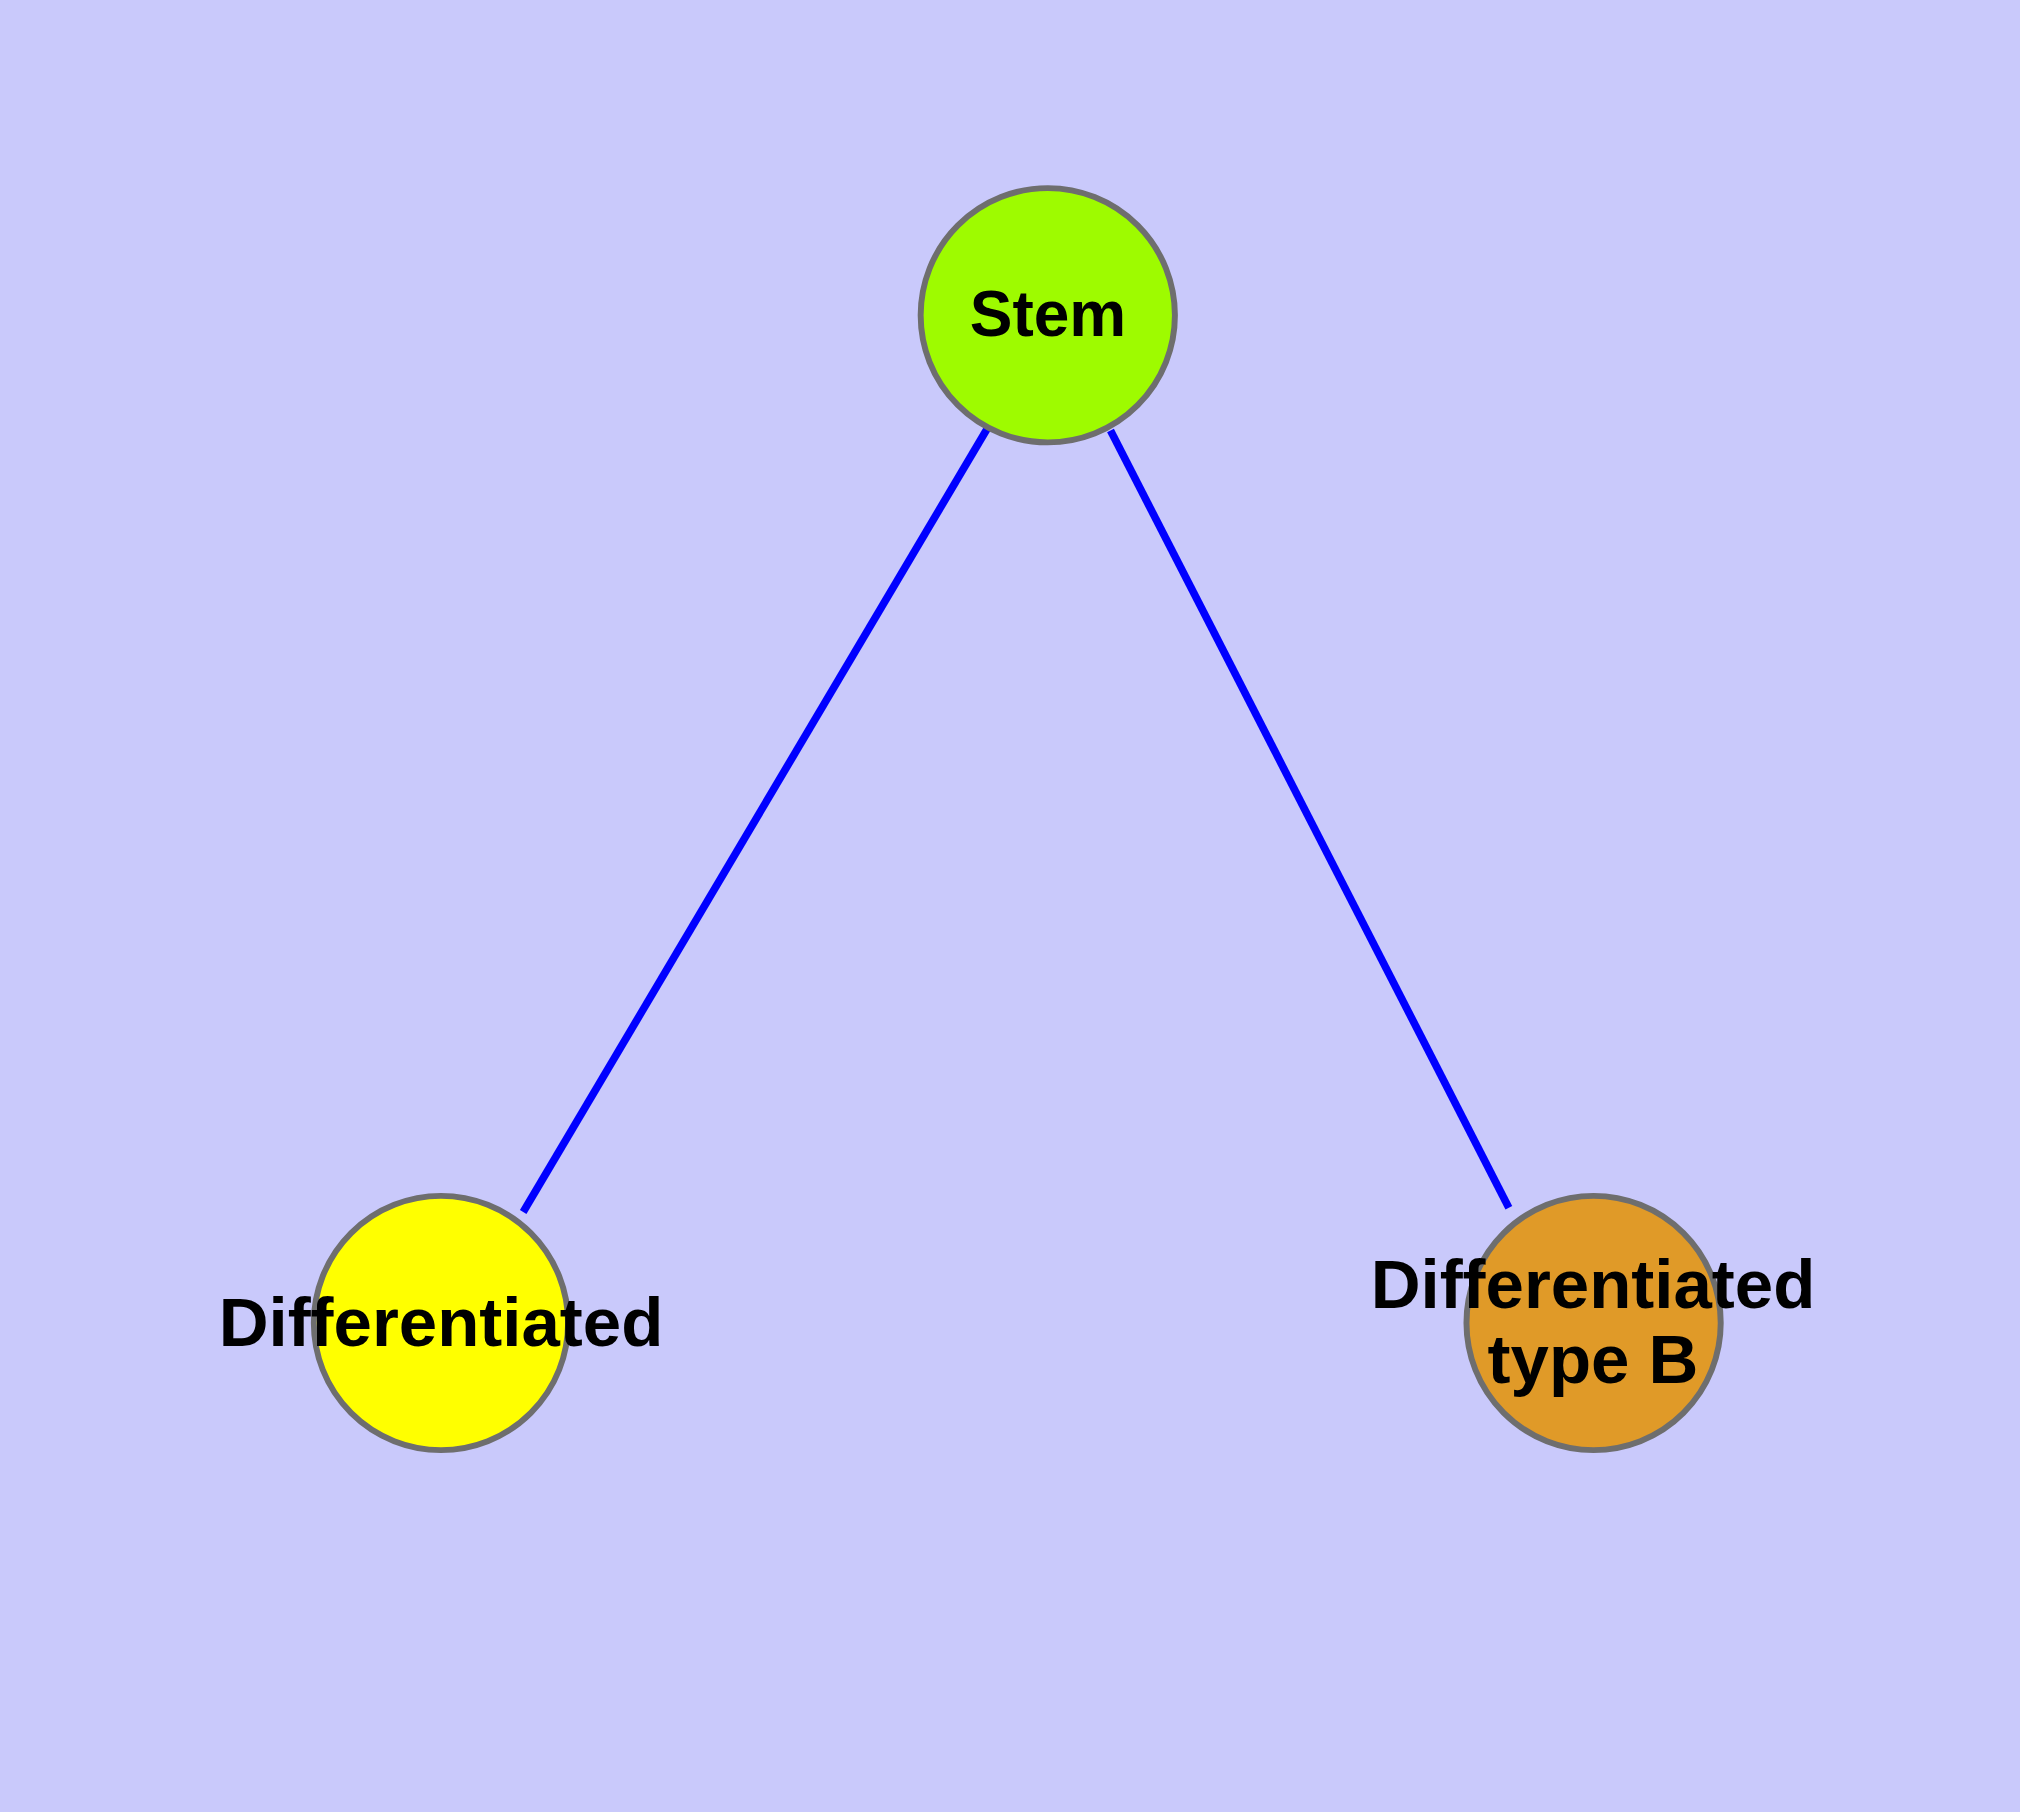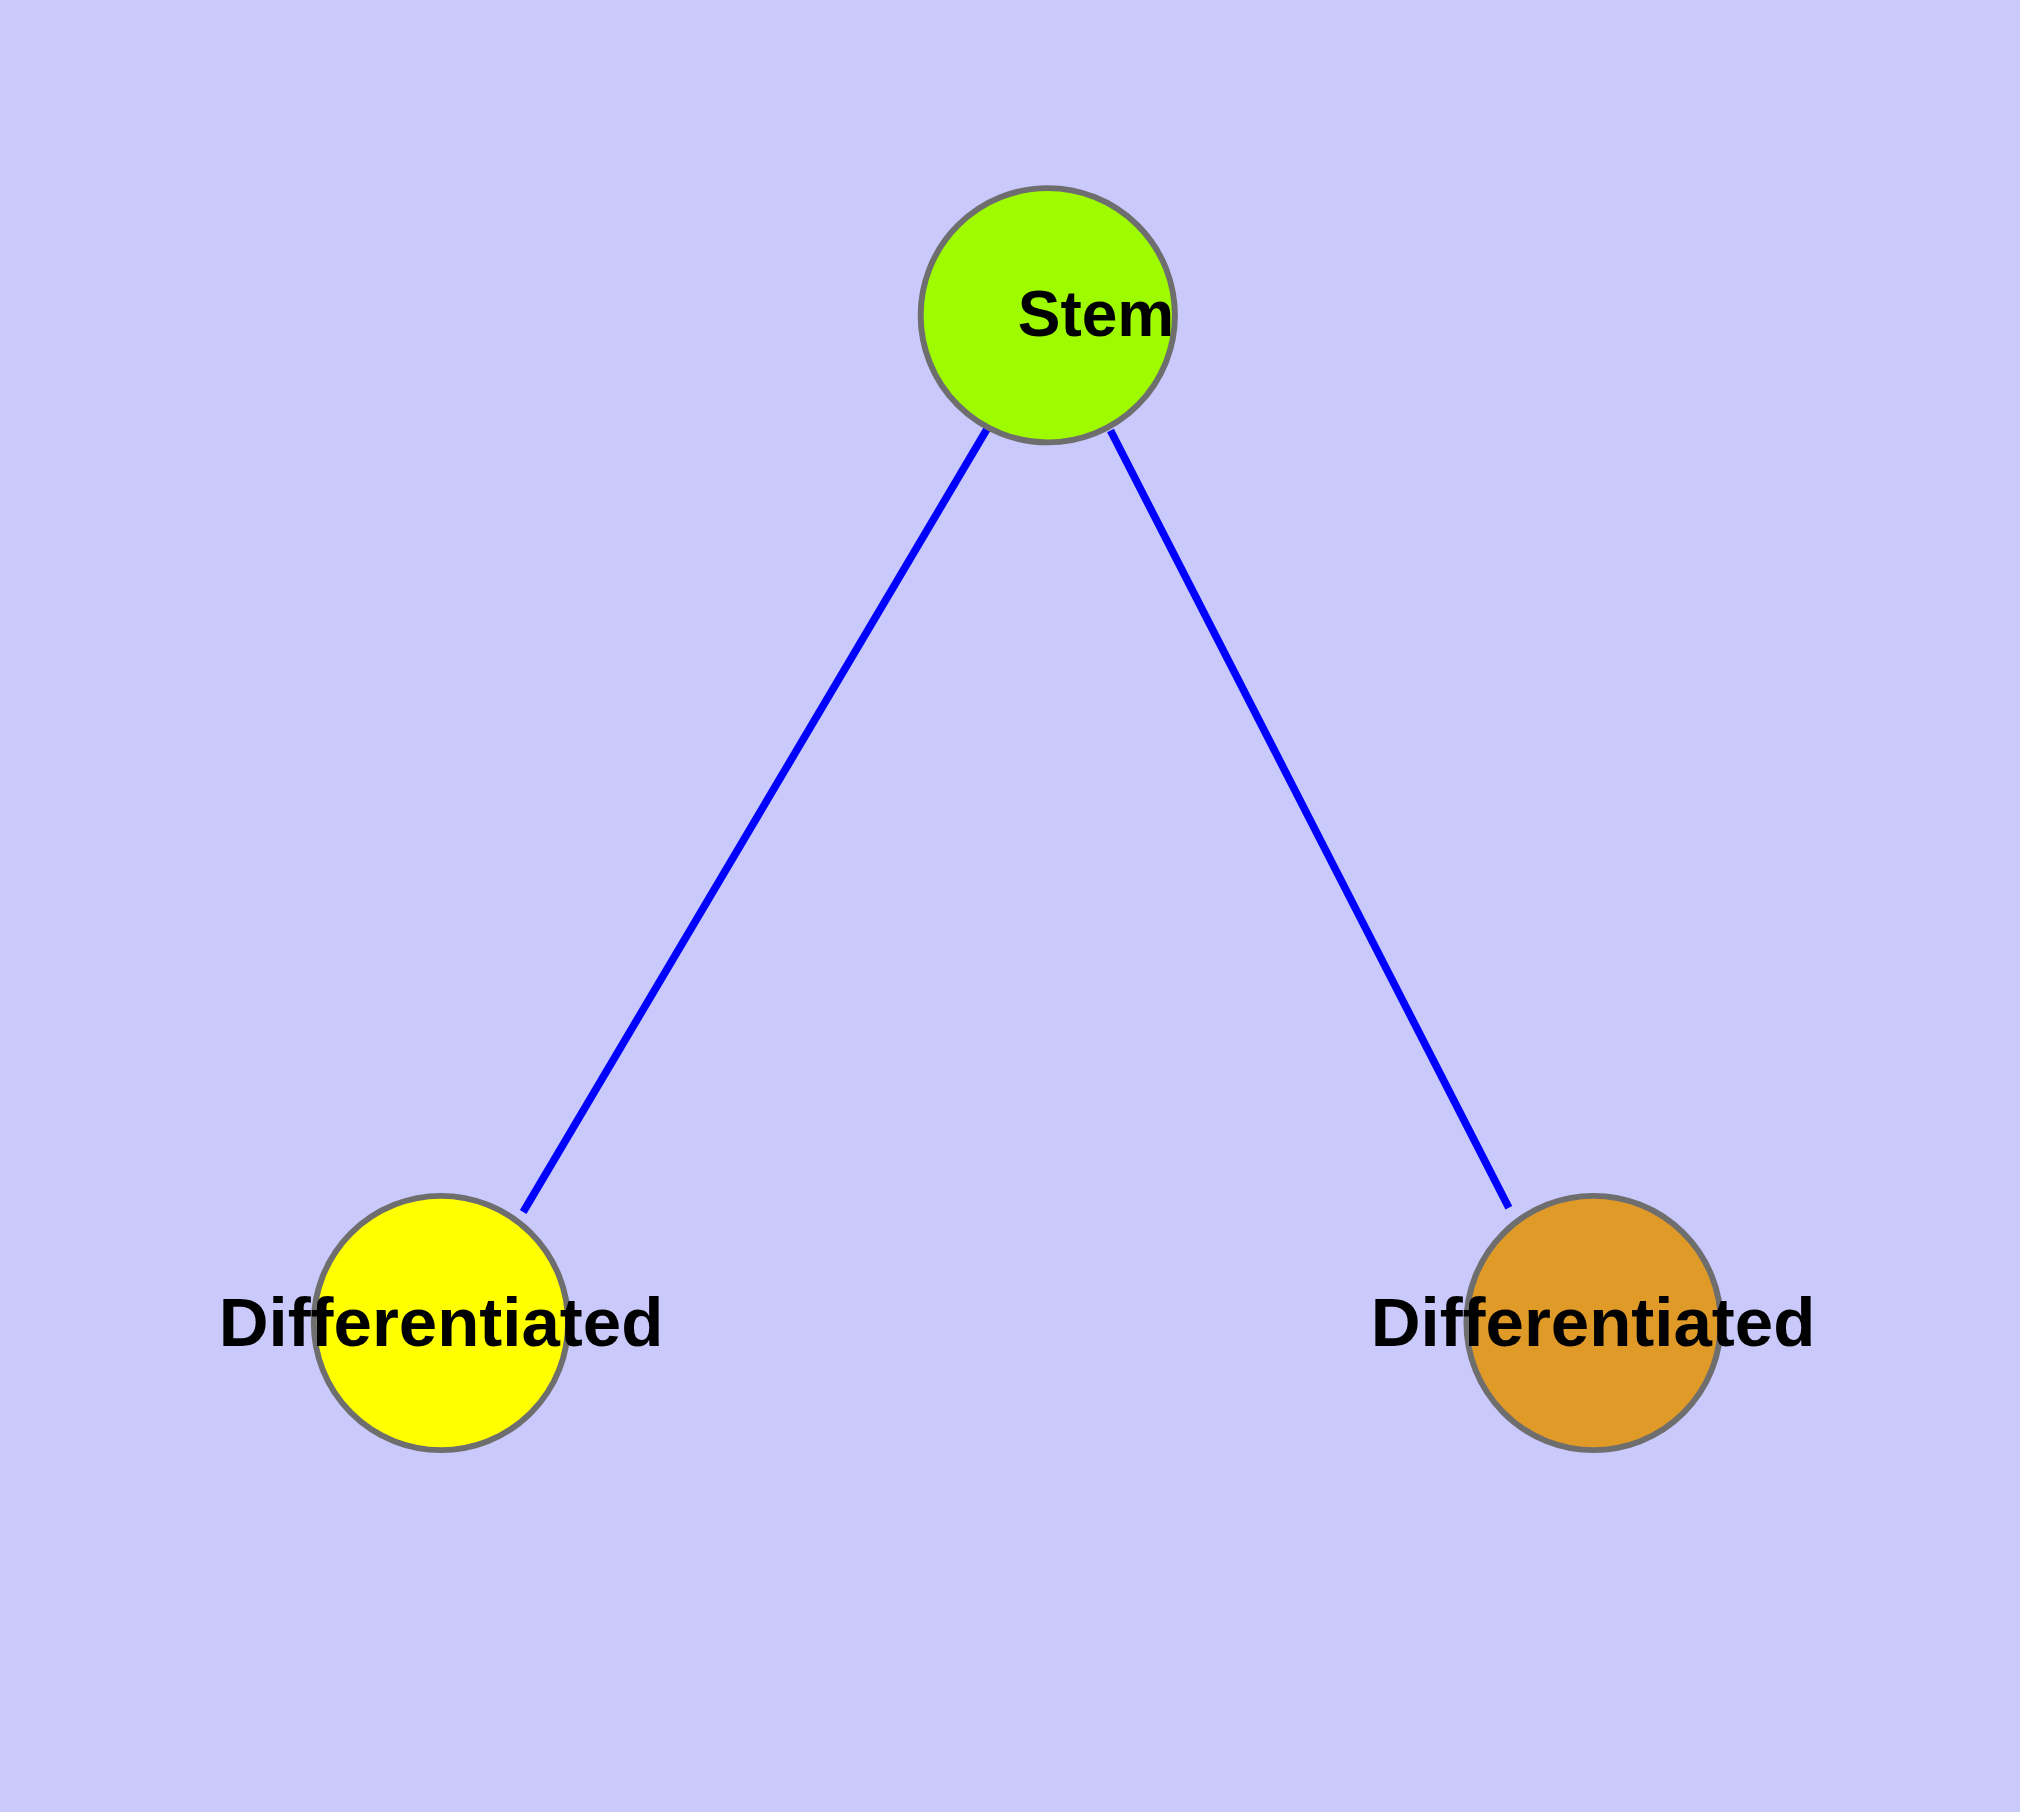--- a/index.html
+++ b/index.html
@@ -36,21 +36,20 @@
     line-height: 1.08;
     text-align: center;
     white-space: pre;
     pointer-events: none;
   }
   .label-stem {
     font-size: 64px;
     left: 1048px;
     top: 315px;
     transform: translate(-50%, -50%);
-    margin-left: 48px;
   }
   .label-a {
     font-size: 69px;
     left: 441px;
     top: 1323px;
     transform: translate(-50%, -50%);
   }
   .label-b {
     font-size: 69px;
     left: 1593px;
@@ -74,16 +73,16 @@
       <circle cx="1236" cy="372" r="150" fill="#9efb00" stroke="#6e6e6e" stroke-width="7"></circle>
       <circle cx="520" cy="1561" r="150" fill="#ffff00" stroke="#6e6e6e" stroke-width="7"></circle>
       <circle cx="1880" cy="1561" r="150" fill="#e09a28" stroke="#6e6e6e" stroke-width="7"></circle>
     </g>
   </svg>
 
   <div class="node-label label-stem">Stem</div>
 
   <div class="node-label label-a"><span>Differentiated</span><br></div>
 
-  <div class="node-label label-b"><span>Differentiated</span><br></div>
+  <div class="node-label label-b"><span>Differentiated</span><br><span>type B</span></div>
 
 </div>
 
 
 </body></html>

